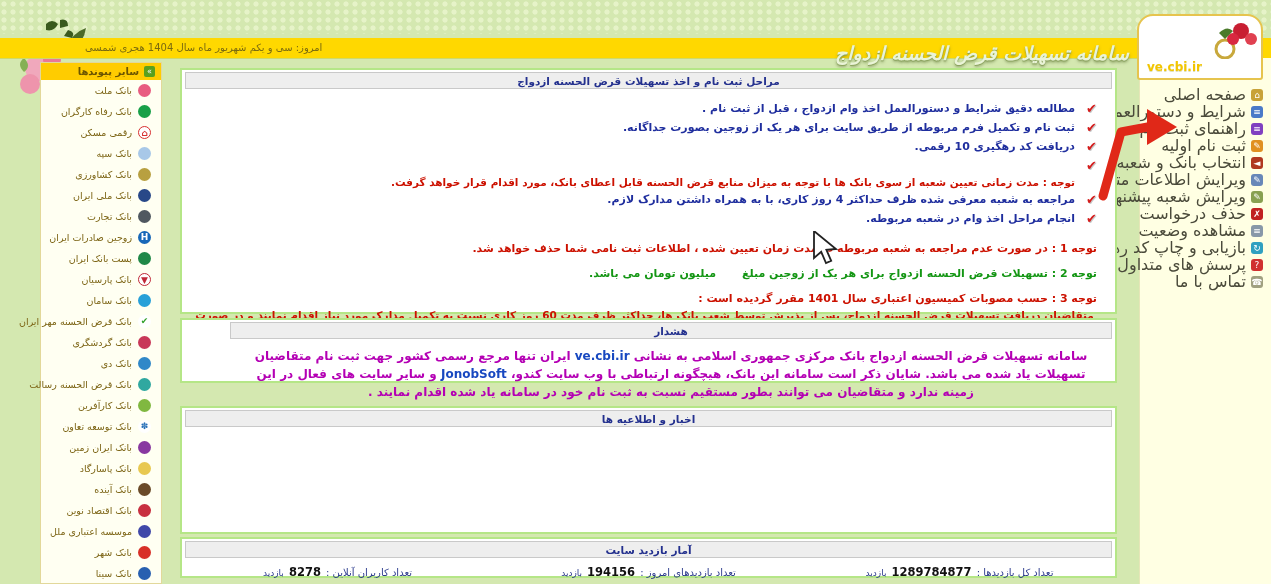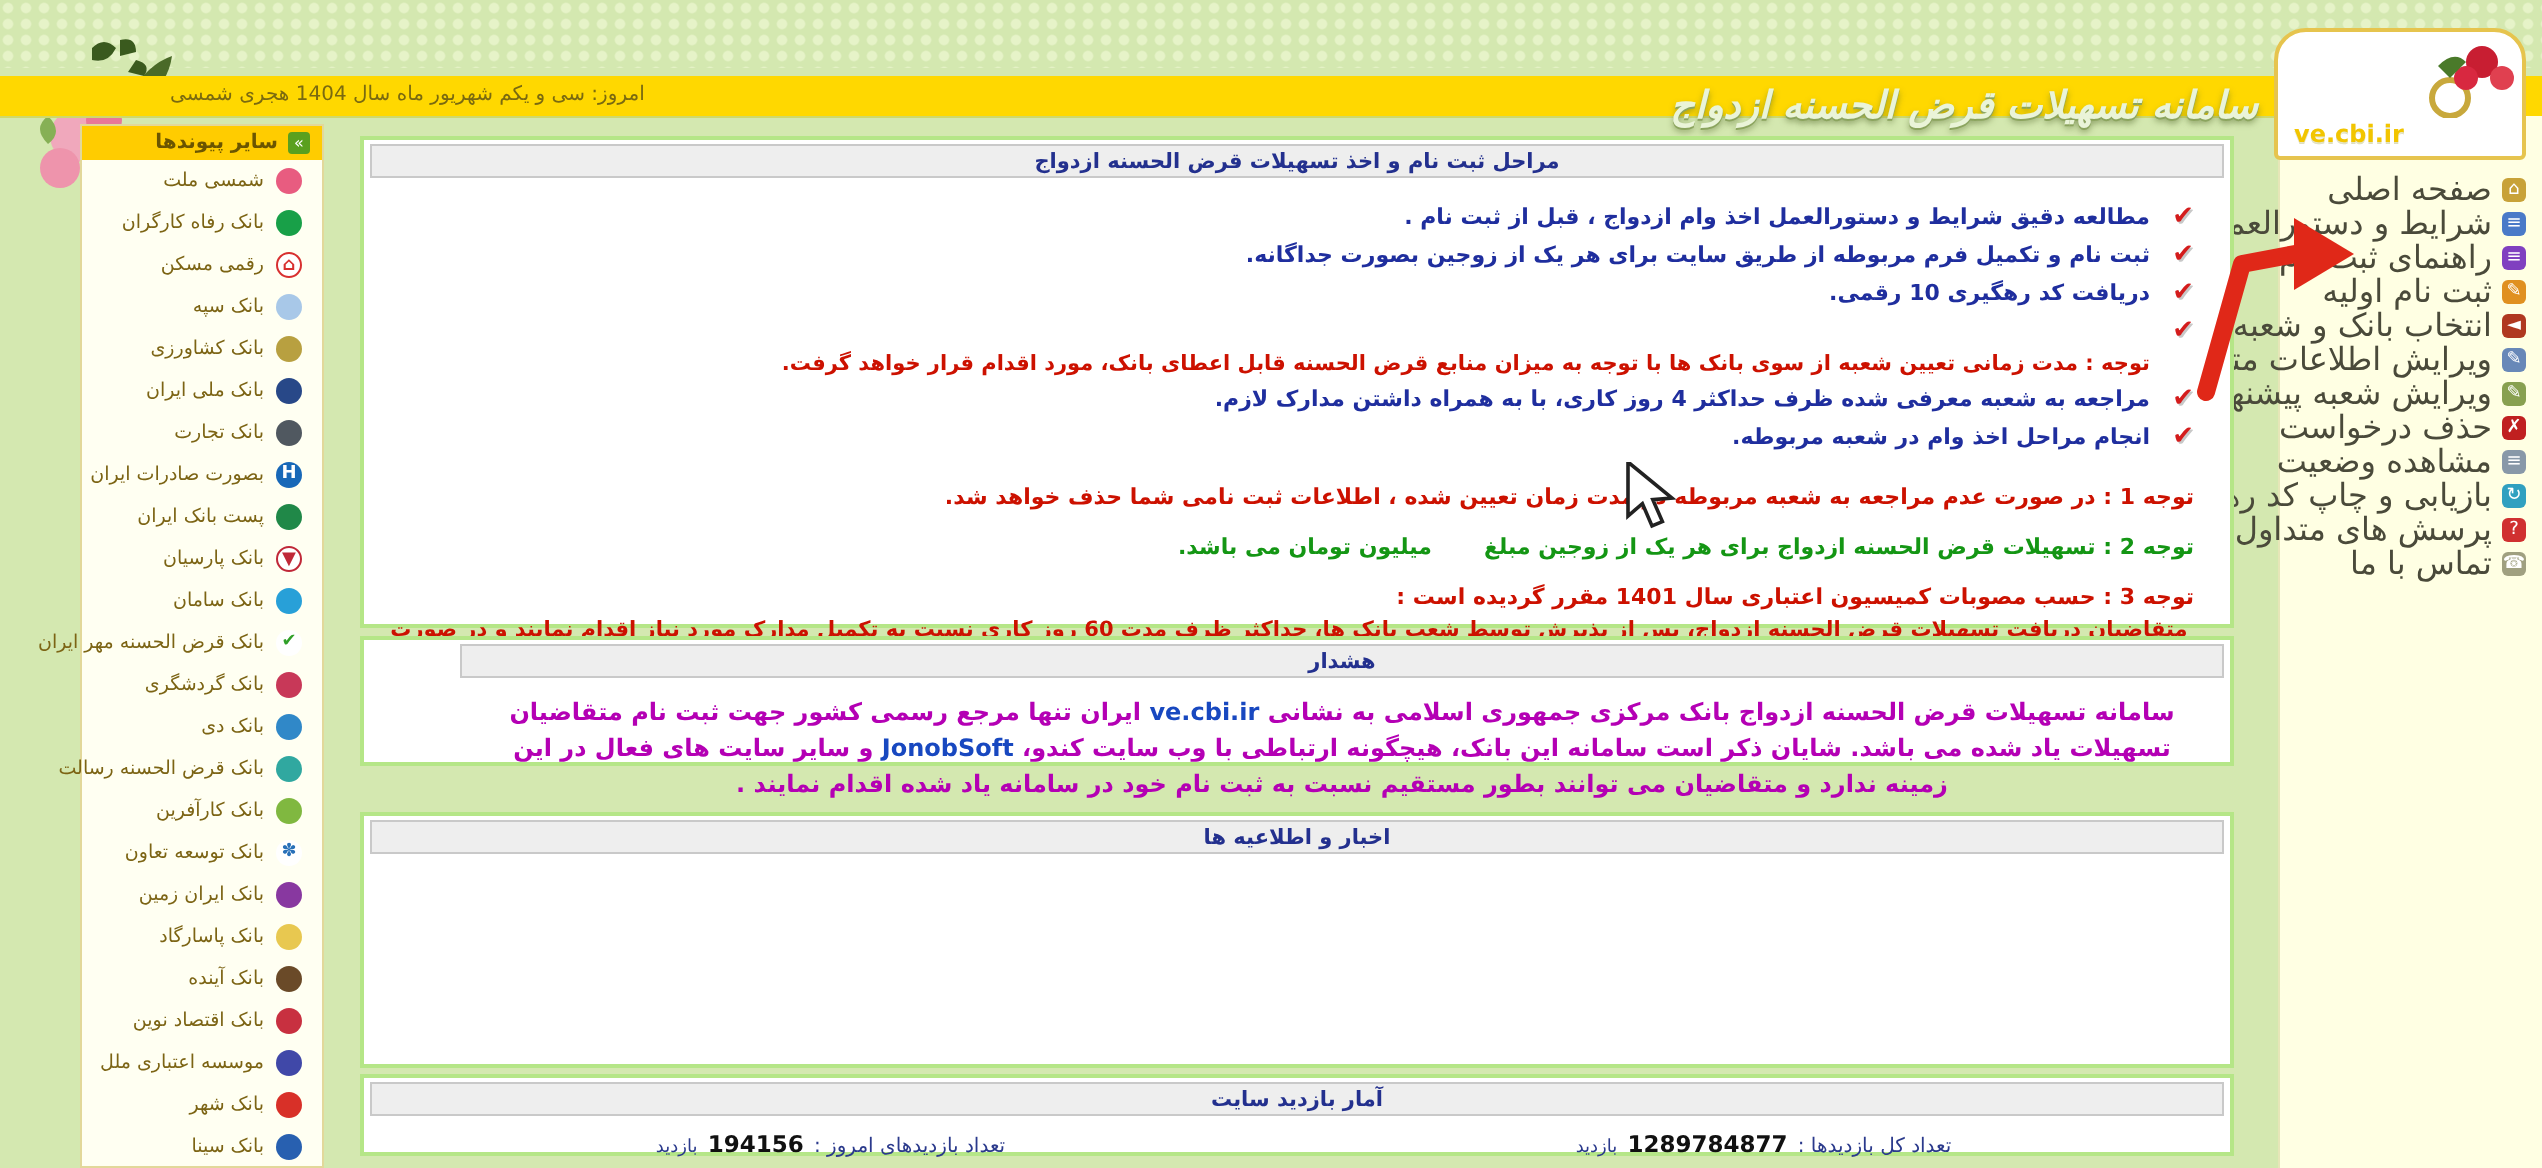--- a/index.html
+++ b/index.html
@@ -159,21 +159,21 @@
 </div>
 
 <div class="left-sidebar">
   <div class="links-header">
     <span class="links-header-icon">»</span>
     <span class="links-header-label">سایر پیوندها</span>
   </div>
   <div id="banklist">
       <div class="bank-item">
         <span class="bank-icon" style="background: rgb(232, 92, 128);"></span>
-        <span class="bank-label">شمسی ملت</span>
+        <span class="bank-label">بانک ملت</span>
       </div>
       <div class="bank-item">
         <span class="bank-icon" style="background: rgb(24, 160, 72);"></span>
         <span class="bank-label">بانک رفاه کارگران</span>
       </div>
       <div class="bank-item">
         <span class="bank-icon" style="background: rgb(255, 255, 255); border: 1.5px solid rgb(216, 48, 48); color: rgb(216, 48, 48);">⌂</span>
         <span class="bank-label">رقمی مسکن</span>
       </div>
       <div class="bank-item">
@@ -187,21 +187,21 @@
       <div class="bank-item">
         <span class="bank-icon" style="background: rgb(40, 72, 136);"></span>
         <span class="bank-label">بانک ملی ایران</span>
       </div>
       <div class="bank-item">
         <span class="bank-icon" style="background: rgb(80, 88, 96);"></span>
         <span class="bank-label">بانک تجارت</span>
       </div>
       <div class="bank-item">
         <span class="bank-icon" style="background: rgb(24, 104, 184); color: rgb(255, 255, 255);">H</span>
-        <span class="bank-label">بصورت صادرات ایران</span>
+        <span class="bank-label">زوجین صادرات ایران</span>
       </div>
       <div class="bank-item">
         <span class="bank-icon" style="background: rgb(32, 136, 72);"></span>
         <span class="bank-label">پست بانک ایران</span>
       </div>
       <div class="bank-item">
         <span class="bank-icon" style="background: rgb(255, 255, 255); border: 1.5px solid rgb(192, 40, 56); color: rgb(192, 40, 56);">▼</span>
         <span class="bank-label">بانک پارسیان</span>
       </div>
       <div class="bank-item">
@@ -318,20 +318,25 @@
     <div class="stat-cell">
       <span class="stat-label">تعداد کل بازدیدها :</span>
       <span class="stat-value">1289784877</span>
       <span class="stat-unit">بازدید</span>
     </div>
     <div class="stat-cell">
       <span class="stat-label">تعداد بازدیدهای امروز :</span>
       <span class="stat-value">194156</span>
       <span class="stat-unit">بازدید</span>
     </div>
+    <div class="stat-cell">
+      <span class="stat-label">تعداد کاربران آنلاین :</span>
+      <span class="stat-value">8278</span>
+      <span class="stat-unit">بازدید</span>
+    </div>
   </div>
 </div>
 
 <svg class="red-arrow" width="110" height="110" viewBox="0 0 110 110">
   <polyline points="18,96 36,32 68,26" fill="none" stroke="#e02818" stroke-width="9" stroke-linecap="round" stroke-linejoin="round"></polyline>
   <polygon points="62,9 92,27 62,45" fill="#e02818"></polygon>
 </svg>
 
 <svg class="mouse-cursor" width="30" height="34" viewBox="0 0 15 17">
   <path d="M1 0 L1 13.5 L4.6 10.4 L7 16 L9.6 14.9 L7.2 9.4 L12 9 Z" fill="#fff" stroke="#222" stroke-width="0.9"></path>

